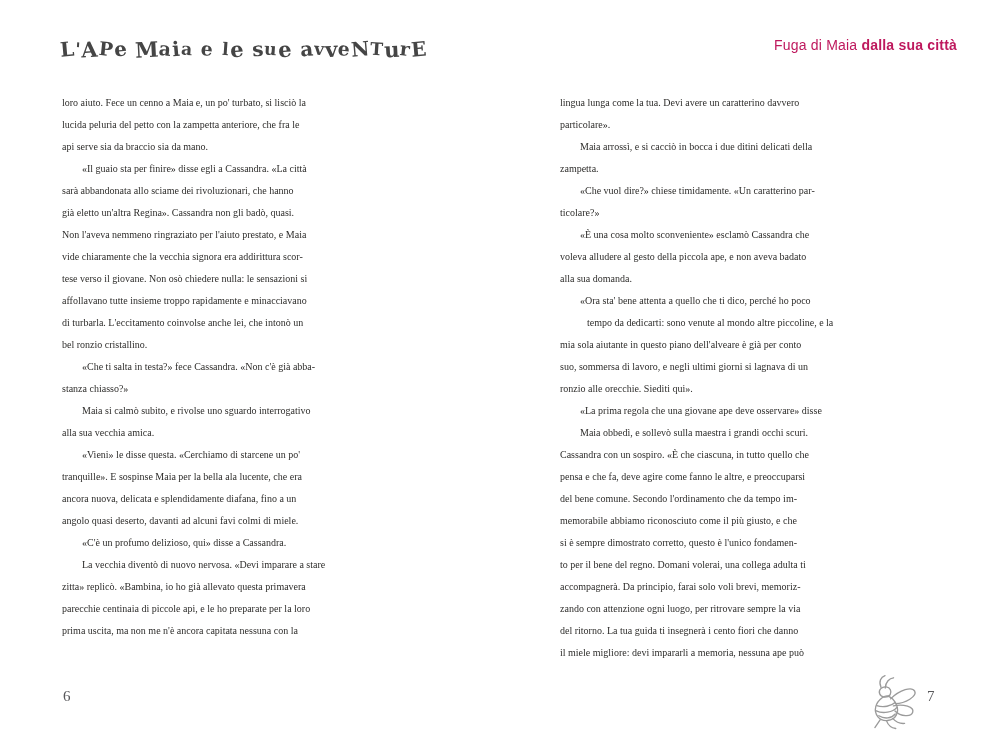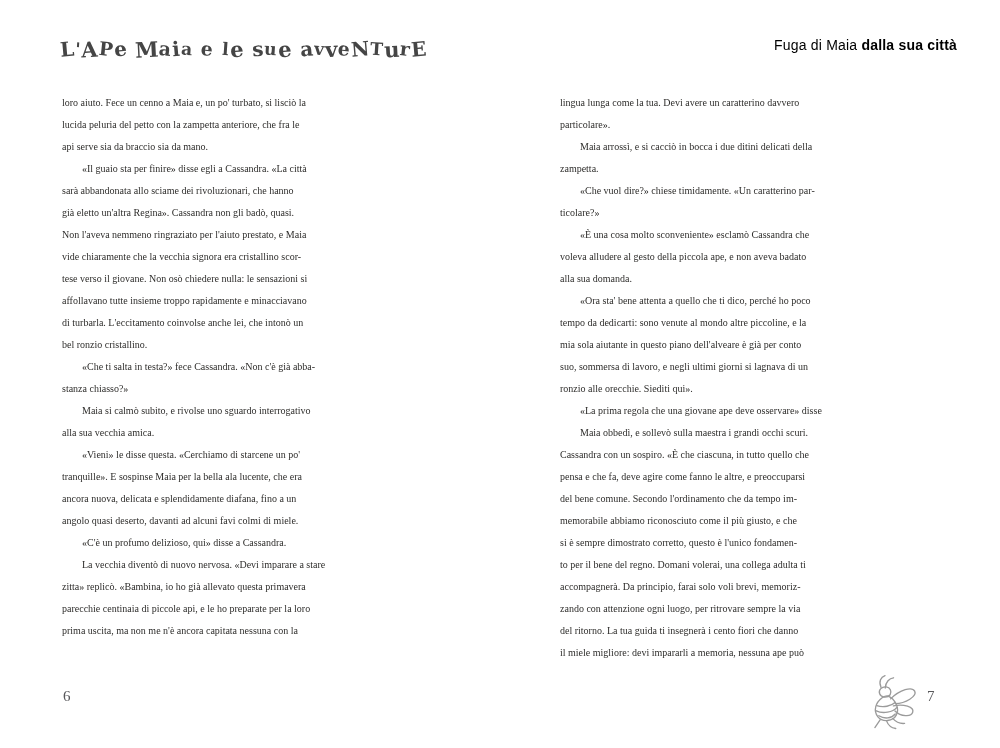--- a/index.html
+++ b/index.html
@@ -13,21 +13,21 @@
     font-family:"DejaVu Serif",serif;font-size:20px;font-weight:600;
     color:#454545;letter-spacing:1px;white-space:nowrap;
   }
   .logo span{display:inline-block;}
   .lc0{transform:rotate(-5deg);}
   .lc1{transform:rotate(4deg) translateY(-1px);font-size:0.86em;}
   .lc2{transform:rotate(-3deg) translateY(1px);font-size:1.06em;}
   .lc3{transform:rotate(6deg) translateY(-0.5px);font-size:0.94em;}
   .running-title{
     position:absolute;right:43px;top:37px;
-    font-family:"Liberation Sans",sans-serif;font-size:14px;color:#000000;
+    font-family:"Liberation Sans",sans-serif;font-size:14px;color:#be185d;
     letter-spacing:0.2px;white-space:nowrap;
   }
   .running-title .bold{font-weight:bold;}
   
   .text-col{
     position:absolute;top:92px;width:390px;
     font-size:10px;line-height:22px;color:#2e2d2b;
   }
   .text-col.left{left:62px;}
   .text-col.right{left:560px;width:388px;}
@@ -65,21 +65,21 @@
       <div class="line end"><span>api serve sia da braccio sia da mano.</span></div>
 
       <div class="line indent"><span style="word-spacing: 0px;">«Il guaio sta per finire» disse egli a Cassandra. «La città</span></div>
 
       <div class="line"><span style="word-spacing: 0px;">sarà abbandonata allo sciame dei rivoluzionari, che hanno</span></div>
 
       <div class="line"><span style="word-spacing: 0.01px;">già eletto un'altra Regina». Cassandra non gli badò, quasi.</span></div>
 
       <div class="line"><span style="word-spacing: 0px;">Non l'aveva nemmeno ringraziato per l'aiuto prestato, e Maia</span></div>
 
-      <div class="line"><span style="word-spacing: 0px;">vide chiaramente che la vecchia signora era cristallino scor-</span></div>
+      <div class="line"><span style="word-spacing: 0px;">vide chiaramente che la vecchia signora era addirittura scor-</span></div>
 
       <div class="line"><span style="word-spacing: 0px;">tese verso il giovane. Non osò chiedere nulla: le sensazioni si</span></div>
 
       <div class="line"><span style="word-spacing: 0px;">affollavano tutte insieme troppo rapidamente e minacciavano</span></div>
 
       <div class="line"><span style="word-spacing: 0px;">di turbarla. L'eccitamento coinvolse anche lei, che intonò un</span></div>
 
       <div class="line end"><span>bel ronzio cristallino.</span></div>
 
       <div class="line indent"><span style="word-spacing: 0px;">«Che ti salta in testa?» fece Cassandra. «Non c'è già abba-</span></div>
@@ -125,21 +125,21 @@
       <div class="line end"><span>ticolare?»</span></div>
 
       <div class="line indent"><span style="word-spacing: 0px;">«È una cosa molto sconveniente» esclamò Cassandra che</span></div>
 
       <div class="line"><span style="word-spacing: 0px;">voleva alludere al gesto della piccola ape, e non aveva badato</span></div>
 
       <div class="line end"><span>alla sua domanda.</span></div>
 
       <div class="line indent"><span style="word-spacing: 0px;">«Ora sta' bene attenta a quello che ti dico, perché ho poco</span></div>
 
-      <div class="line"><span style="word-spacing: 0px;">tempo da dedicarti: sono venute al mondo altre piccoline, e la</span></div>
+      <div class="line"><span style="word-spacing: 0px; margin-left: 27px;">tempo da dedicarti: sono venute al mondo altre piccoline, e la</span></div>
 
       <div class="line"><span style="word-spacing: 0px;">mia sola aiutante in questo piano dell'alveare è già per conto</span></div>
 
       <div class="line"><span style="word-spacing: 0px;">suo, sommersa di lavoro, e negli ultimi giorni si lagnava di un</span></div>
 
       <div class="line end"><span>ronzio alle orecchie. Siediti qui».</span></div>
 
       <div class="line indent"><span style="word-spacing: 0px;">«La prima regola che una giovane ape deve osservare» disse</span></div>
 
       <div class="line indent end"><span>Maia obbedì, e sollevò sulla maestra i grandi occhi scuri.</span></div>

